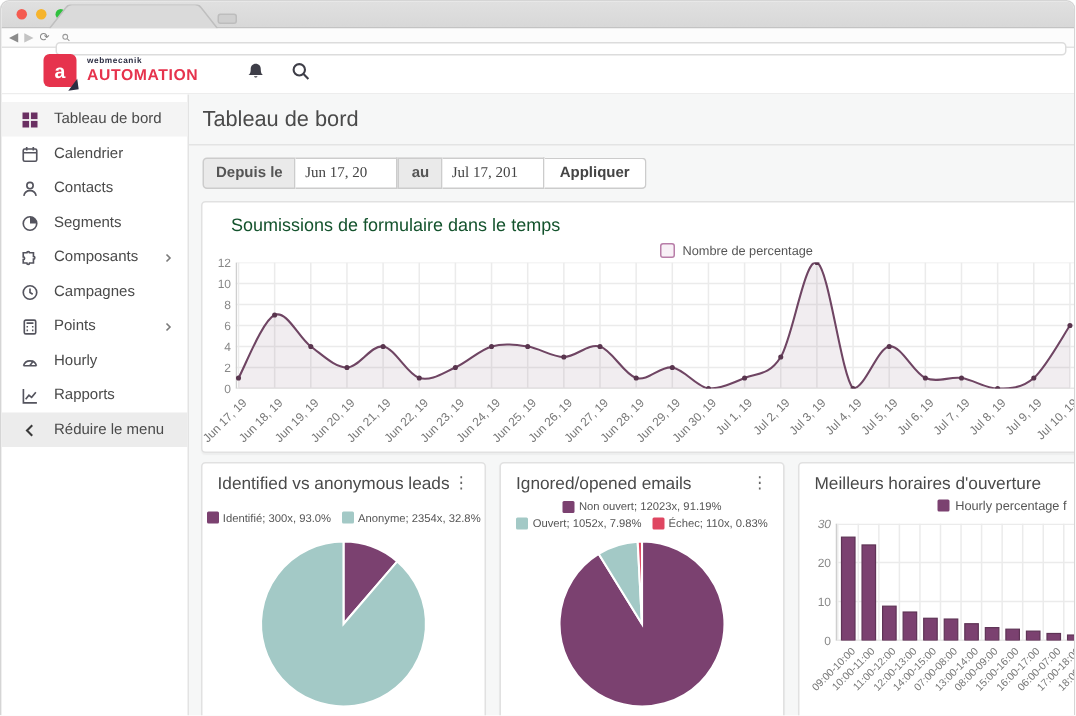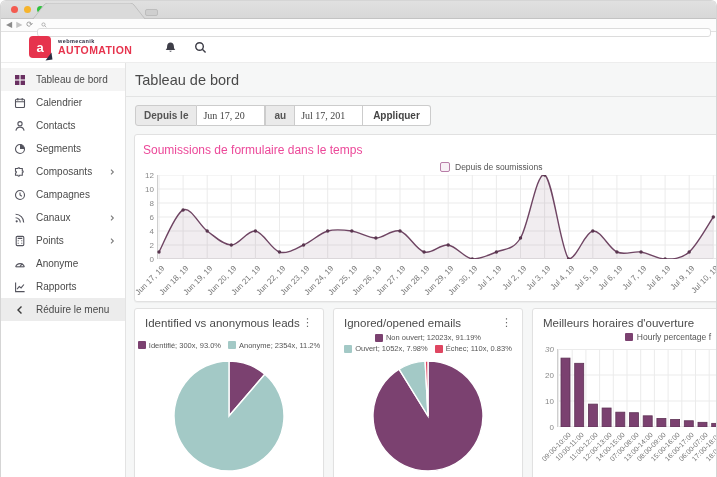--- a/index.html
+++ b/index.html
@@ -49,21 +49,21 @@
 
   .filter-row { padding:8px 0 8px 9px; display:flex; }
   .igroup { display:flex; font-size:10px; }
   .iaddon { background:#eaeaea; border:1px solid #ccc; color:#555; font-weight:bold; padding:4px 8px; }
   .iaddon.first { border-radius:3px 0 0 3px; }
   .itext { width:68px; border:1px solid #ccc; border-left:none; background:#fff; padding:4px 6px; font-size:10px; color:#444; outline:none; font-family:Liberation Serif, serif; }
   .ibtn { border:1px solid #ccc; border-left:none; background:#fff; font-weight:bold; color:#444; font-size:10px; padding:4px 10px; border-radius:0 3px 3px 0; cursor:pointer; font-family:inherit; }
 
   .card { background:#fff; border:1px solid #e1e1e1; border-radius:3px; box-shadow:0 1px 1px rgba(0,0,0,.04); }
   .line-card { margin-left:8px; width:588px; height:168px; padding:8px 12px 0 8px; overflow:hidden; }
-  .card-title { font-size:12px; color:#ec4899; }
+  .card-title { font-size:12px; color:#14532d;margin-left:11px; }
   .line-legend { display:flex; align-items:center; gap:5px; margin:5px 0 3px; padding-left:297px; font-size:8.5px; color:#555; cursor:pointer; }
   .lswatch { width:10px; height:10px; border:1px solid #b87da8; background:#f8f0f6; border-radius:2px; }
   .line-plot { position:relative; margin-left:14px; height:124px; }
   .line-plot svg { display:block; }
   .ylab { position:absolute; width:13px; text-align:right; font-size:8px; color:#888; }
   .xlab { position:absolute; width:58px; text-align:right; font-size:8px; color:#777; transform-origin:100% 0; transform:rotate(-45deg); white-space:nowrap; }
 
   .cards-row { display:flex; gap:9px; margin:6px 0 0 8px; }
   .panel { width:190px; min-width:190px; height:185px; padding:8px 10px; overflow:hidden; position:relative;
            background:#fff; border:1px solid #e1e1e1; border-radius:3px; box-shadow:0 1px 1px rgba(0,0,0,.04); }
@@ -197,34 +197,20 @@
               <svg viewBox="0 0 12 12" fill="none" stroke="currentColor" stroke-width="1.1">
                 <circle cx="6" cy="6" r="4.5"></circle>
                 <path d="M6 3.4V6l1.8 1.2"></path>
               </svg>
             </span>
             <span class="slabel">Campagnes</span>
           </div>
           <div class="side-item">
             <span class="sicon">
               <svg viewBox="0 0 12 12" fill="none" stroke="currentColor" stroke-width="1.1">
-                <circle cx="2.7" cy="9.3" r="1.1" fill="currentColor" stroke="none"></circle>
-                <path d="M1.6 5.7a4.7 4.7 0 0 1 4.7 4.7M1.6 2.3a8.1 8.1 0 0 1 8.1 8.1"></path>
-              </svg>
-            </span>
-            <span class="slabel">Canaux</span>
-            <span class="schev">
-              <svg viewBox="0 0 12 12" fill="none" stroke="currentColor" stroke-width="1.6">
-                <path d="M4.5 2.5 8 6l-3.5 3.5"></path>
-              </svg>
-            </span>
-          </div>
-          <div class="side-item">
-            <span class="sicon">
-              <svg viewBox="0 0 12 12" fill="none" stroke="currentColor" stroke-width="1.1">
                 <rect x="2.2" y="1.4" width="7.6" height="9.2" rx="1"></rect>
                 <line x1="3.7" y1="3.4" x2="8.3" y2="3.4"></line>
                 <line x1="3.7" y1="5.8" x2="4.7" y2="5.8"></line>
                 <line x1="7.3" y1="5.8" x2="8.3" y2="5.8"></line>
                 <line x1="3.7" y1="8.2" x2="4.7" y2="8.2"></line>
                 <line x1="7.3" y1="8.2" x2="8.3" y2="8.2"></line>
               </svg>
             </span>
             <span class="slabel">Points</span>
             <span class="schev">
@@ -234,21 +220,21 @@
             </span>
           </div>
           <div class="side-item">
             <span class="sicon">
               <svg viewBox="0 0 12 12" fill="none" stroke="currentColor" stroke-width="1.1">
                 <path d="M1.7 8.8a4.5 4.5 0 0 1 8.6 0"></path>
                 <line x1="6" y1="8.6" x2="8.3" y2="5.5"></line>
                 <line x1="1.7" y1="8.8" x2="10.3" y2="8.8"></line>
               </svg>
             </span>
-            <span class="slabel">Anonyme</span>
+            <span class="slabel">Hourly</span>
           </div>
           <div class="side-item">
             <span class="sicon">
               <svg viewBox="0 0 12 12" fill="none" stroke="currentColor" stroke-width="1.1">
                 <path d="M1.6 1.4v9.2h9"></path>
                 <path d="M3.1 8.2 5.3 5.5l1.8 1.4 2.8-3.4"></path>
               </svg>
             </span>
             <span class="slabel">Rapports</span>
           </div>
@@ -273,21 +259,21 @@
           <span class="iaddon">au</span>
           <input class="itext" value="Jul 17, 201" style="">
           <button class="ibtn">Appliquer</button>
         </div>
       </div>
 
       <div class="card line-card">
         <div class="card-title">Soumissions de formulaire dans le temps</div>
         <div class="line-legend">
           <span class="lswatch"></span>
-          <span>Depuis de soumissions</span>
+          <span>Nombre de percentage</span>
         </div>
         <div class="line-plot">
           <svg id="lineSvg" width="565" height="84">
               <line x1="0" y1="84" x2="565" y2="84" stroke="#cfcfcf" stroke-width="1"></line>
               <line x1="0" y1="70" x2="565" y2="70" stroke="#ebebeb" stroke-width="1"></line>
               <line x1="0" y1="56" x2="565" y2="56" stroke="#ebebeb" stroke-width="1"></line>
               <line x1="0" y1="42" x2="565" y2="42" stroke="#ebebeb" stroke-width="1"></line>
               <line x1="0" y1="28" x2="565" y2="28" stroke="#ebebeb" stroke-width="1"></line>
               <line x1="0" y1="14" x2="565" y2="14" stroke="#ebebeb" stroke-width="1"></line>
               <line x1="0" y1="0" x2="565" y2="0" stroke="#ebebeb" stroke-width="1"></line>
@@ -388,21 +374,21 @@
             <div class="panel-title">Identified vs anonymous leads</div>
             <div class="kebab">⋮</div>
           </div>
           <div class="pie-legend nowrap" id="pieLegend1">
               <span class="legend-item">
                 <span class="lsw" style="background:#7b4170"></span>
                 <span>Identifié; 300x, 93.0%</span>
               </span>
               <span class="legend-item">
                 <span class="lsw" style="background:#a3c9c6"></span>
-                <span>Anonyme; 2354x, 11.2%</span>
+                <span>Anonyme; 2354x, 32.8%</span>
               </span>
             </div>
           <div class="pie-wrap">
               <svg id="pieSvg1" width="114" height="114">
                 <path d="M57,57 L57,2 A55,55 0 0 1 92.85085489154834,15.2900946591203 Z" fill="#7b4170" stroke="#fff" stroke-width="1.4"></path>
                 <path d="M57,57 L92.85085489154834,15.2900946591203 A55,55 0 1 1 56.99999999999999,2 Z" fill="#a3c9c6" stroke="#fff" stroke-width="1.4"></path>
               </svg>
             </div>
         </div>
 

